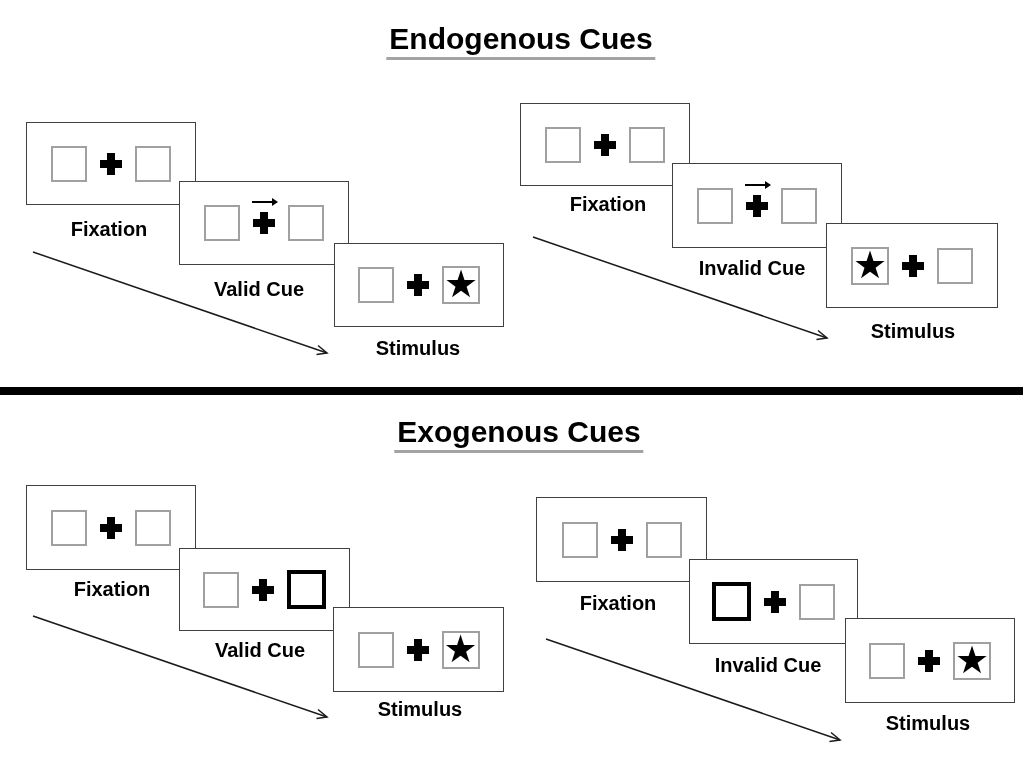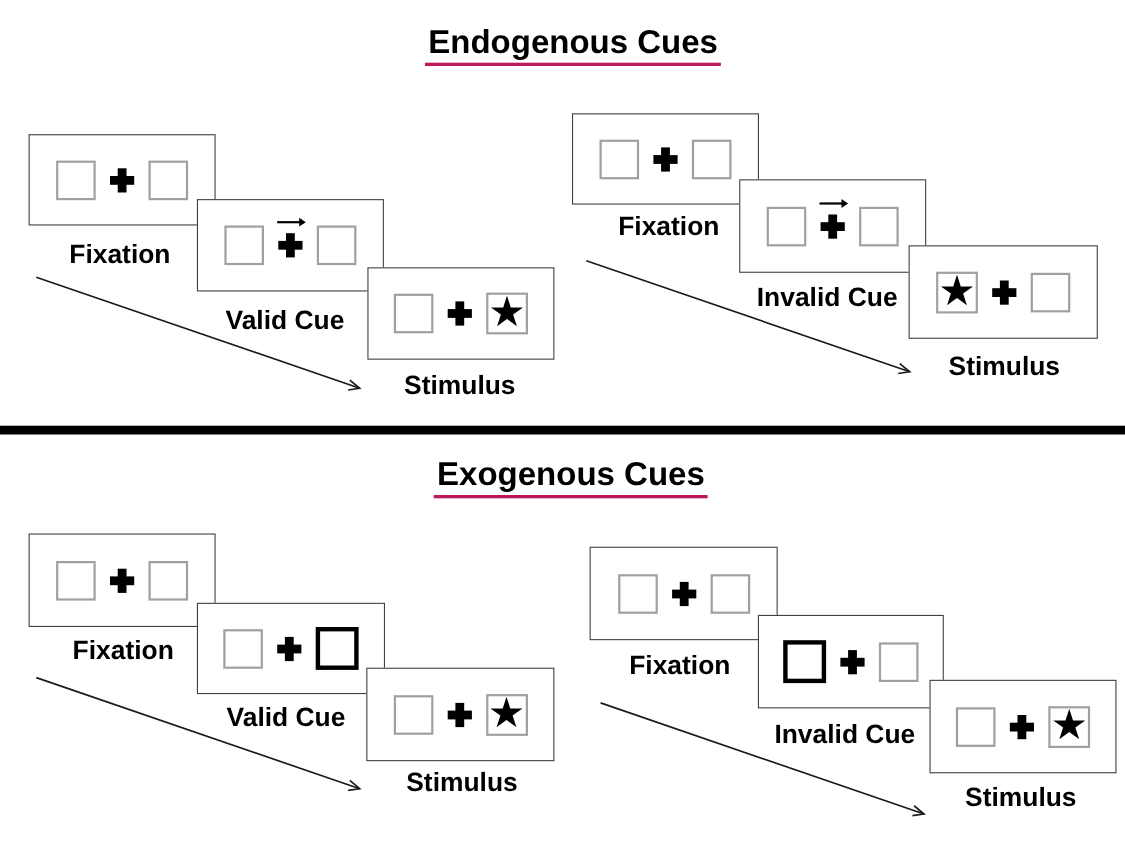--- a/index.html
+++ b/index.html
@@ -11,21 +11,21 @@
     background: #ffffff;
     overflow: hidden;
     font-family: "Liberation Sans", sans-serif;
     color: #000000;
   }
   .title-wrap { position: absolute; transform: translateX(-50%); white-space: nowrap; }
   .title {
     display: inline-block;
     font-size: 30px;
     font-weight: bold;
-    border-bottom: 3px solid #be185d;
+    border-bottom: 3px solid #a3a3a3;
     padding: 0 3px 1px 3px;
     letter-spacing: 0px;
   }
   .divider {
     position: absolute;
     left: 0; top: 387px;
     width: 100%; height: 8px;
     background: #000000;
   }
   .panel {
@@ -81,21 +81,21 @@
     content: "";
     position: absolute;
     right: -2px; top: -3px;
     border-left: 6px solid #000000;
     border-top: 4px solid transparent;
     border-bottom: 4px solid transparent;
   }
   .seq-label {
     position: absolute;
     transform: translateX(-50%);
-    font-size: 24px;
+    font-size: 20px;
     font-weight: bold;
     white-space: nowrap;
   }
   svg.timeline { position: absolute; overflow: visible; }
 </style>
 </head>
 <body>
 
 <div class="stage">
 

